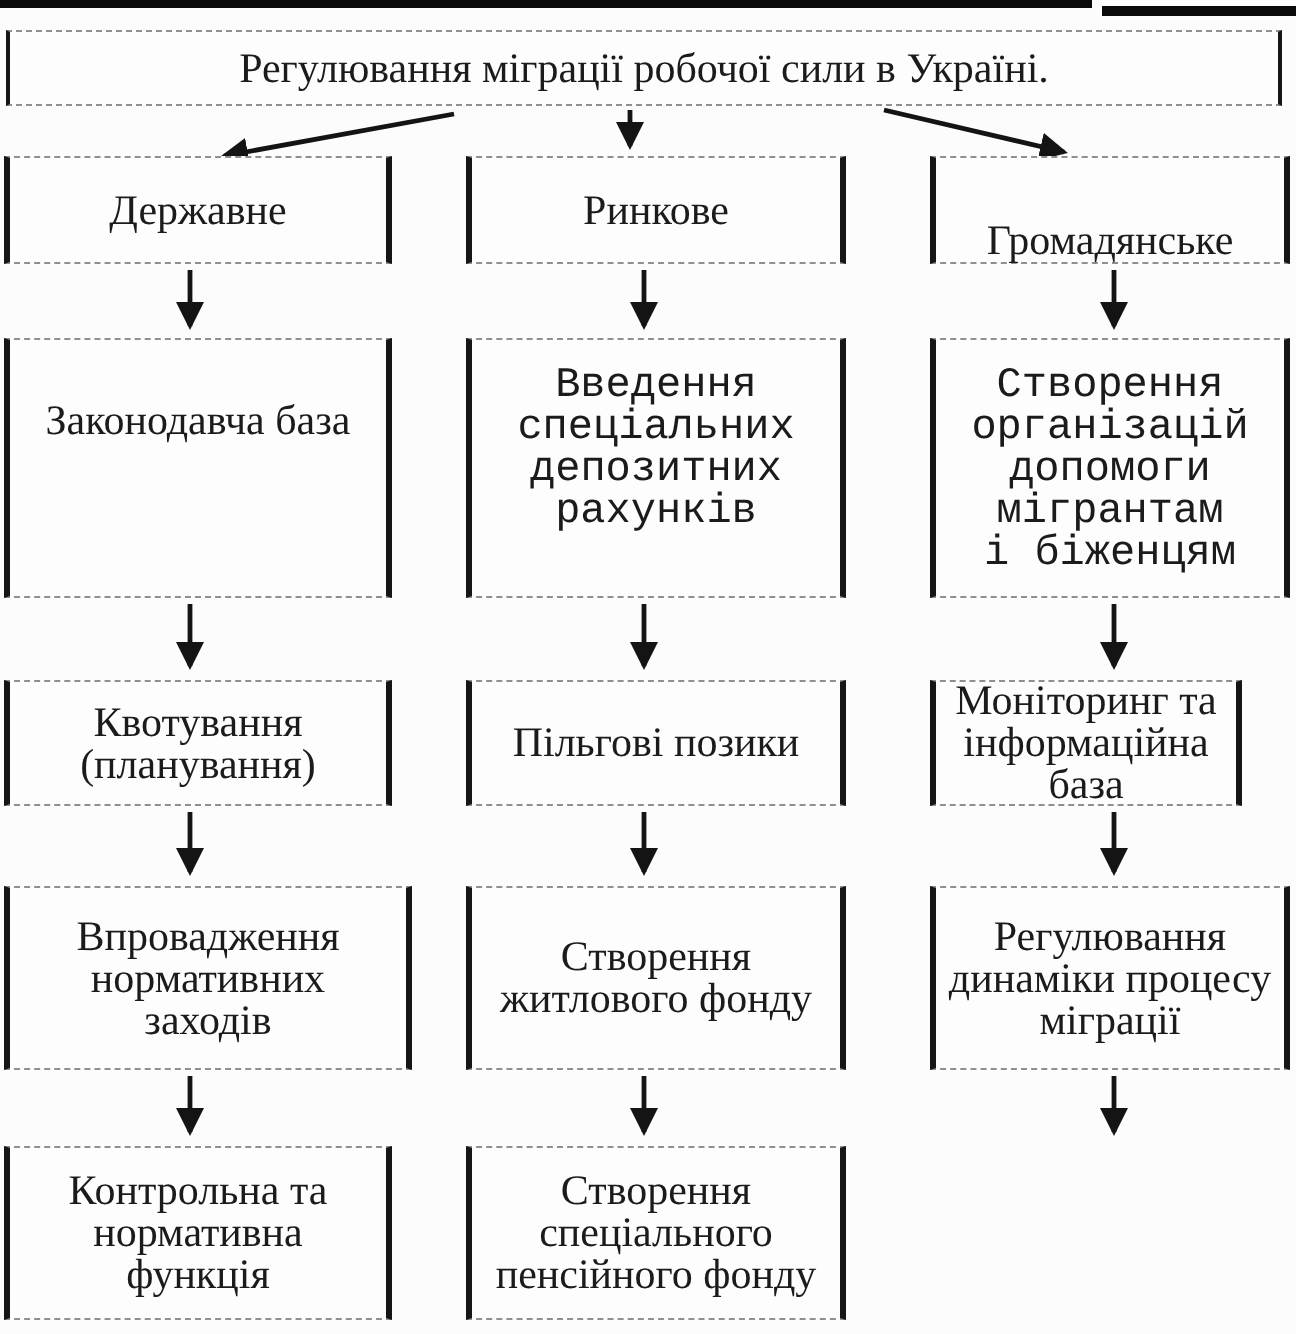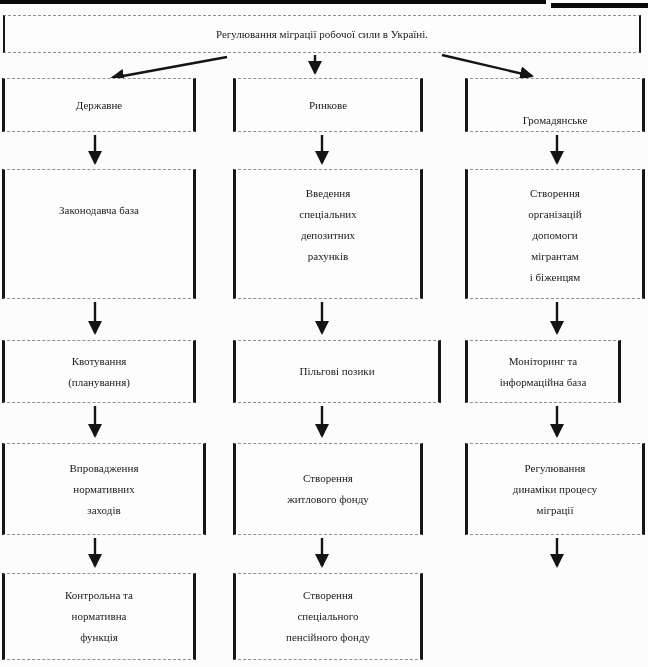--- a/index.html
+++ b/index.html
@@ -15,28 +15,28 @@
   .box{
     position:absolute;
     display:flex;align-items:center;justify-content:center;
     text-align:center;
     border-left:3px solid #161616;
     border-right:3px solid #161616;
     border-top:1px dashed #8f8f8f;
     border-bottom:1px dashed #8f8f8f;
     background:#fdfdfd;
     box-sizing:border-box;
-    font-size:11px;line-height:21px;
+    font-size:21px;line-height:21px;
   }
   .box .lbl{white-space:pre-line;padding:0 6px;}
   .box.title-box{
     border-left:2px solid #161616;
     border-right:2px solid #161616;
   }
-  .box.top-align{align-items:flex-start;padding-top:13px;}
+  .box.top-align{align-items:flex-start;padding-top:13px;font-family:Liberation Mono, monospace;}
   .box.col1-r2{align-items:flex-start;padding-top:30px;}
   svg.arrows{position:absolute;left:0;top:0;pointer-events:none;}
   svg.arrows line{stroke:#141414;stroke-width:2.4;}
 </style>
 </head>
 <body>
 
 <div class="canvas">
 
   <div class="scan-bar" style="left:0;top:0;width:546px;height:4px;"></div>
@@ -98,21 +98,21 @@
 організацій
 допомоги
 мігрантам
 і біженцям</span>
   </div>
 
   <div class="box" style="left:2px;top:340px;width:194px;height:63px;">
     <span class="lbl">Квотування
 (планування)</span>
   </div>
-  <div class="box" style="left:233px;top:340px;width:208px;height:63px;">
+  <div class="box" style="left:233px;top:340px;width:190px;height:63px;">
     <span class="lbl">Пільгові позики</span>
   </div>
   <div class="box" style="left:465px;top:340px;width:156px;height:63px;align-items:center;">
     <span class="lbl">Моніторинг та
 інформаційна база</span>
   </div>
 
   <div class="box" style="left:2px;top:443px;width:204px;height:92px;">
     <span class="lbl">Впровадження
 нормативних

